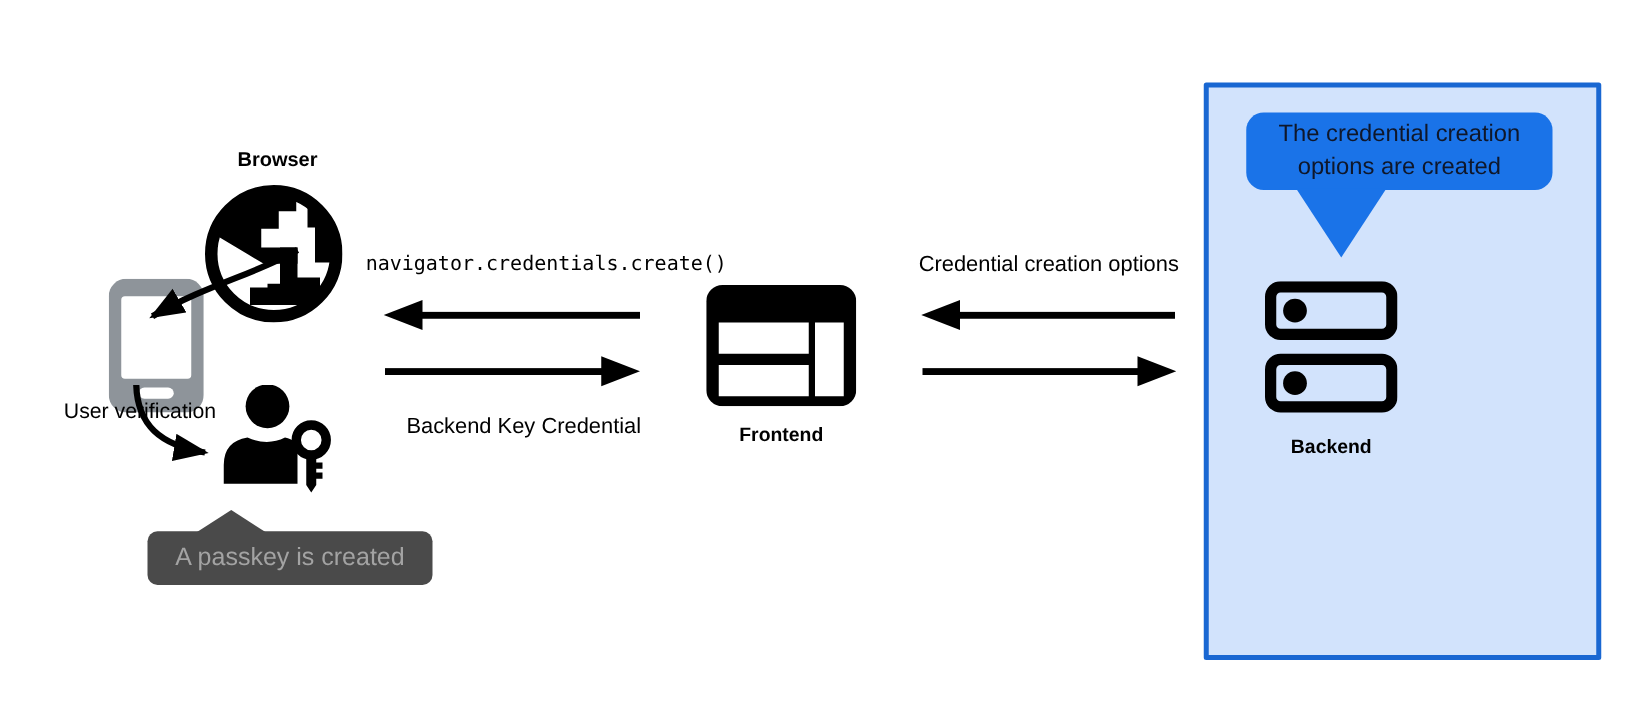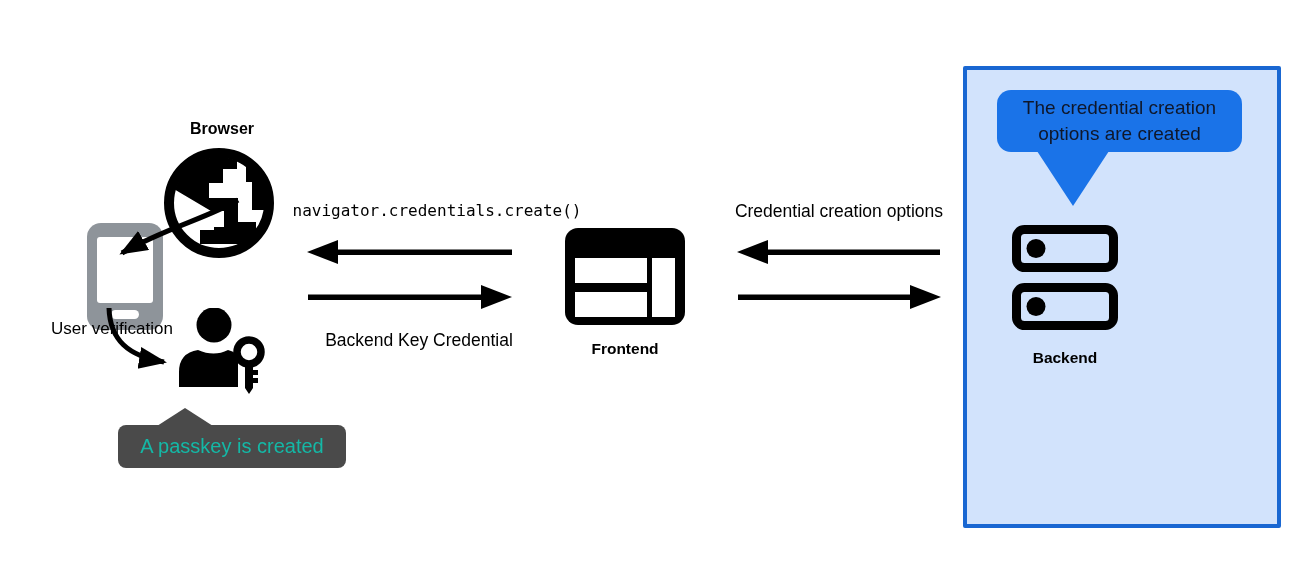--- a/index.html
+++ b/index.html
@@ -13,21 +13,21 @@
   .icon{position:absolute;}
   svg{display:block;}
 
   
   .overlay{position:absolute;left:0;top:0;z-index:5;pointer-events:none;}
 
   
   .tooltip-gray{
     position:absolute;left:118px;top:425px;width:228px;height:43px;
     background:var(--tooltip-gray,#4a4a4a);border-radius:8px;
-    color:#14b8a6;font-size:20px;line-height:43px;text-align:center;z-index:4;
+    color:#a3a3a3;font-size:20px;line-height:43px;text-align:center;z-index:4;
   }
   .tooltip-gray .tail{
     position:absolute;left:39px;top:-17px;width:0;height:0;
     border-left:28px solid transparent;border-right:28px solid transparent;
     border-bottom:18px solid var(--tooltip-gray,#4a4a4a);
   }
 
   
   .panel{
     position:absolute;left:963px;top:66px;width:318px;height:462px;box-sizing:border-box;

